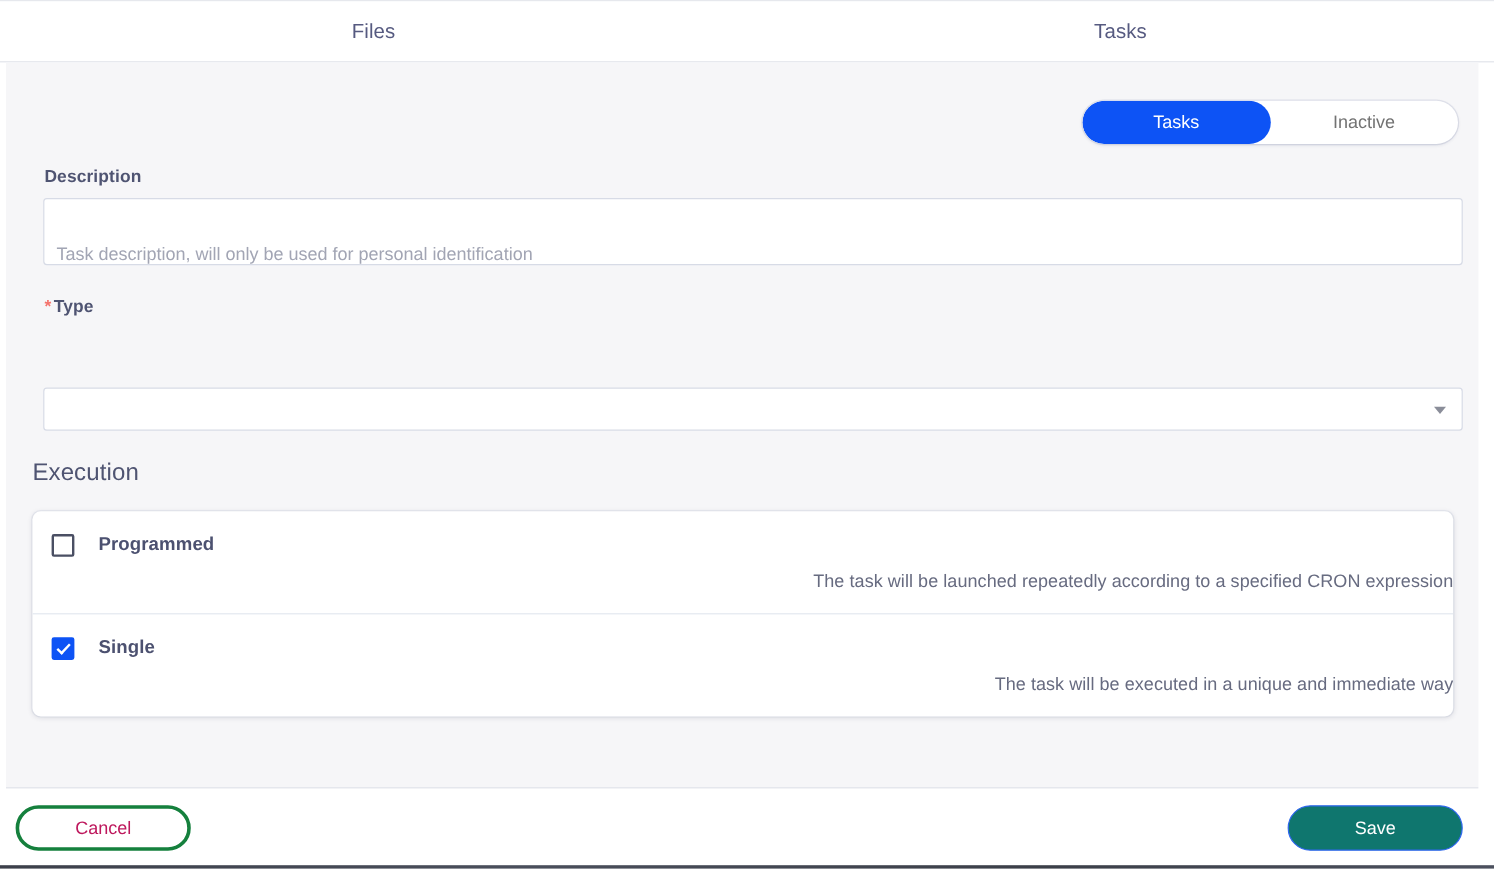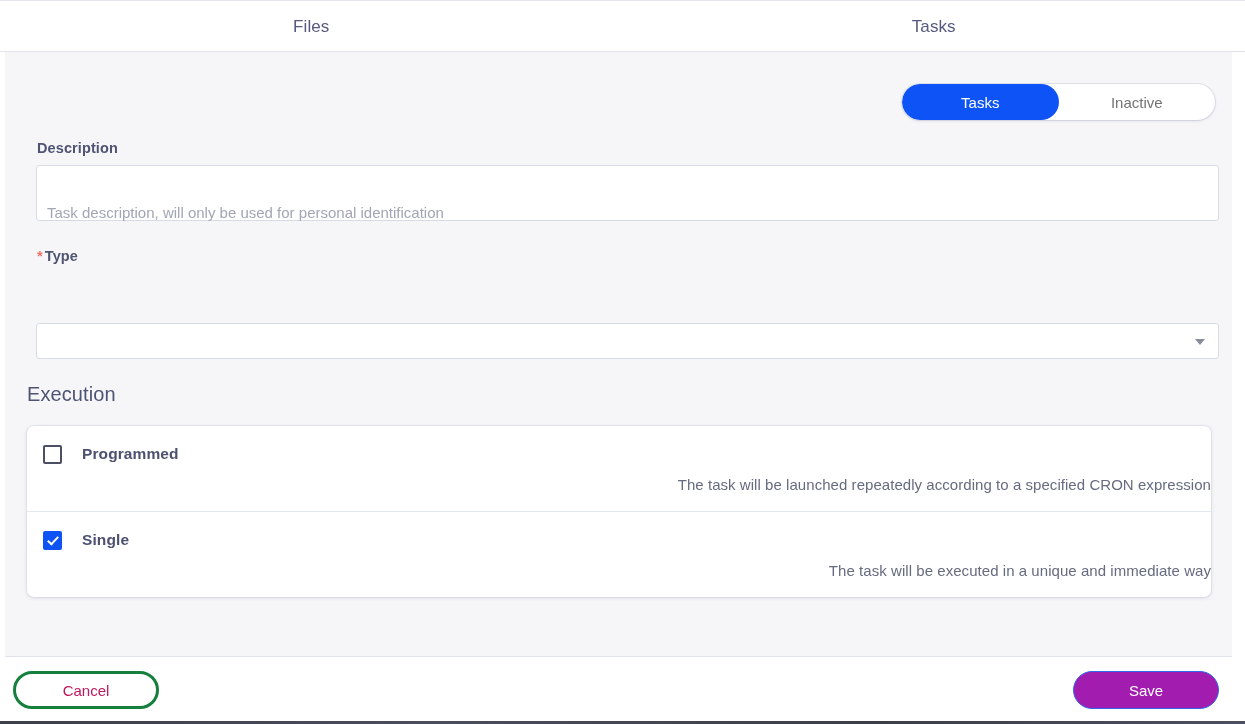--- a/index.html
+++ b/index.html
@@ -259,21 +259,21 @@
     top: 14px;
     width: 146px;
     background: #ffffff;
     border: 3px solid #15803d;
     color: #be185d;
   }
   .btn-save {
     right: 13px;
     top: 14px;
     width: 146px;
-    background: #a21caf;
+    background: #0f766e;
     border: 1px solid #2f67ef;
     color: #ffffff;
   }
 
   
   .bottom-edge {
     position: absolute;
     left: 0;
     bottom: 0;
     width: 1245px;

